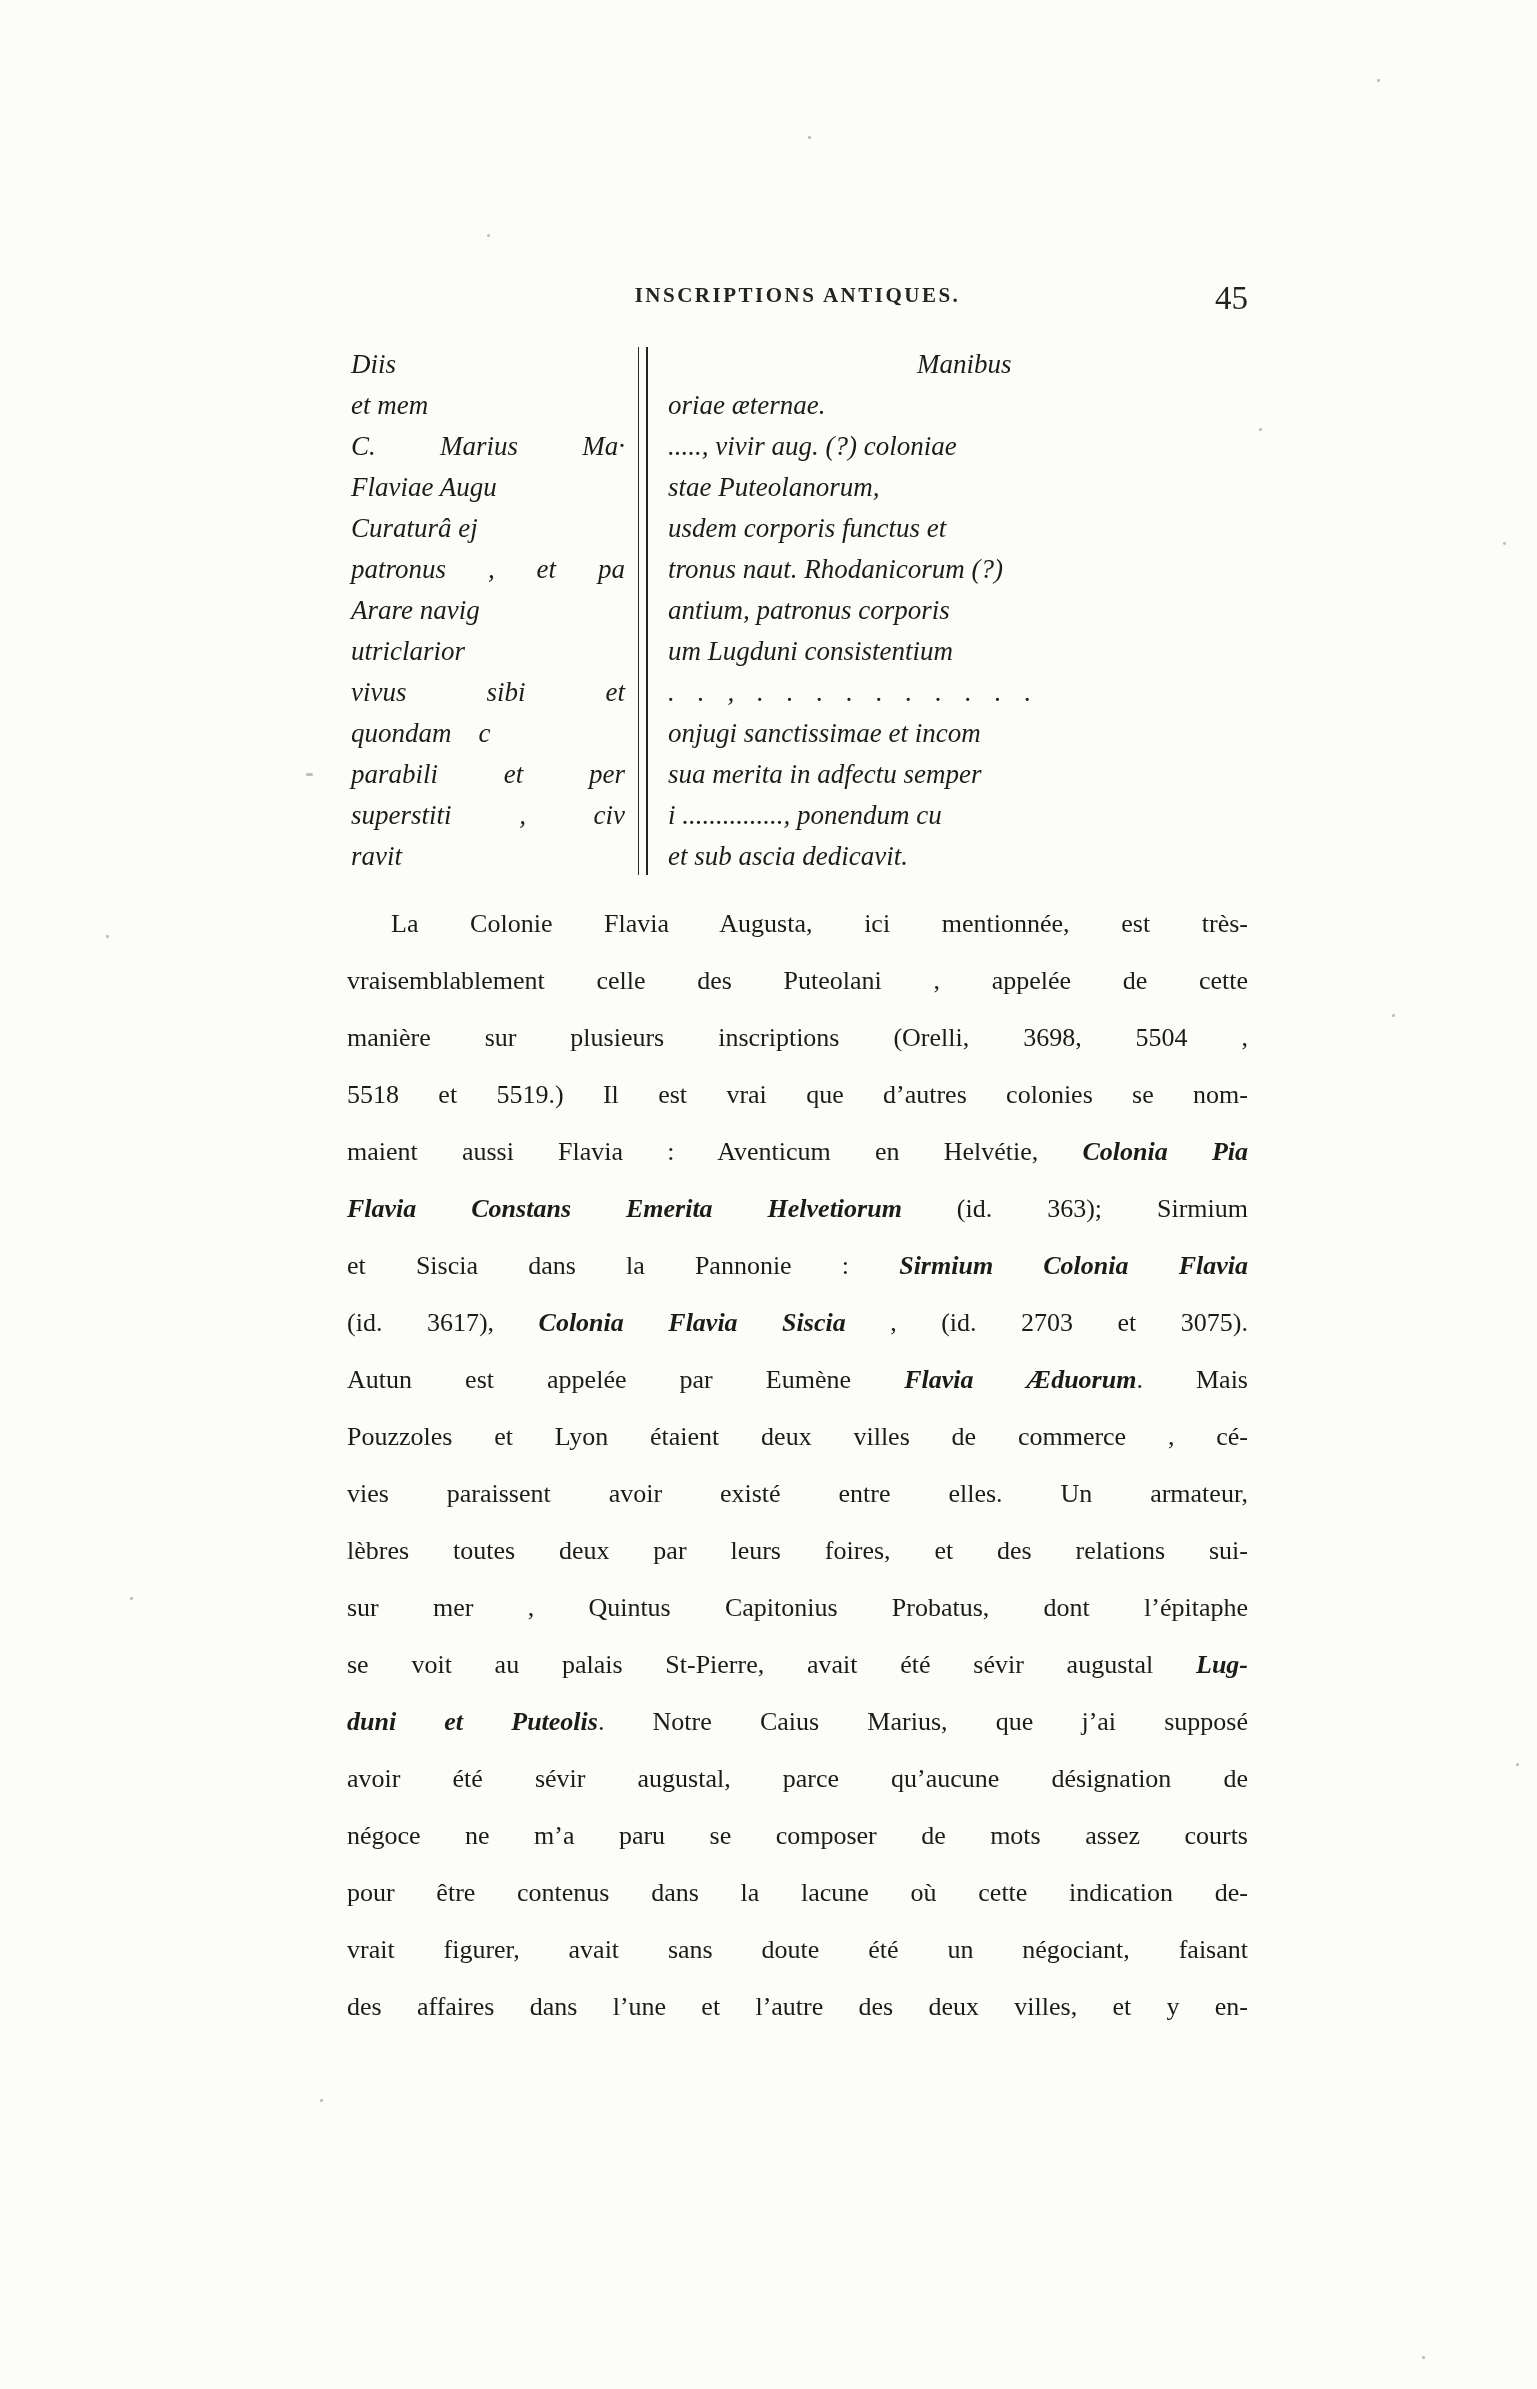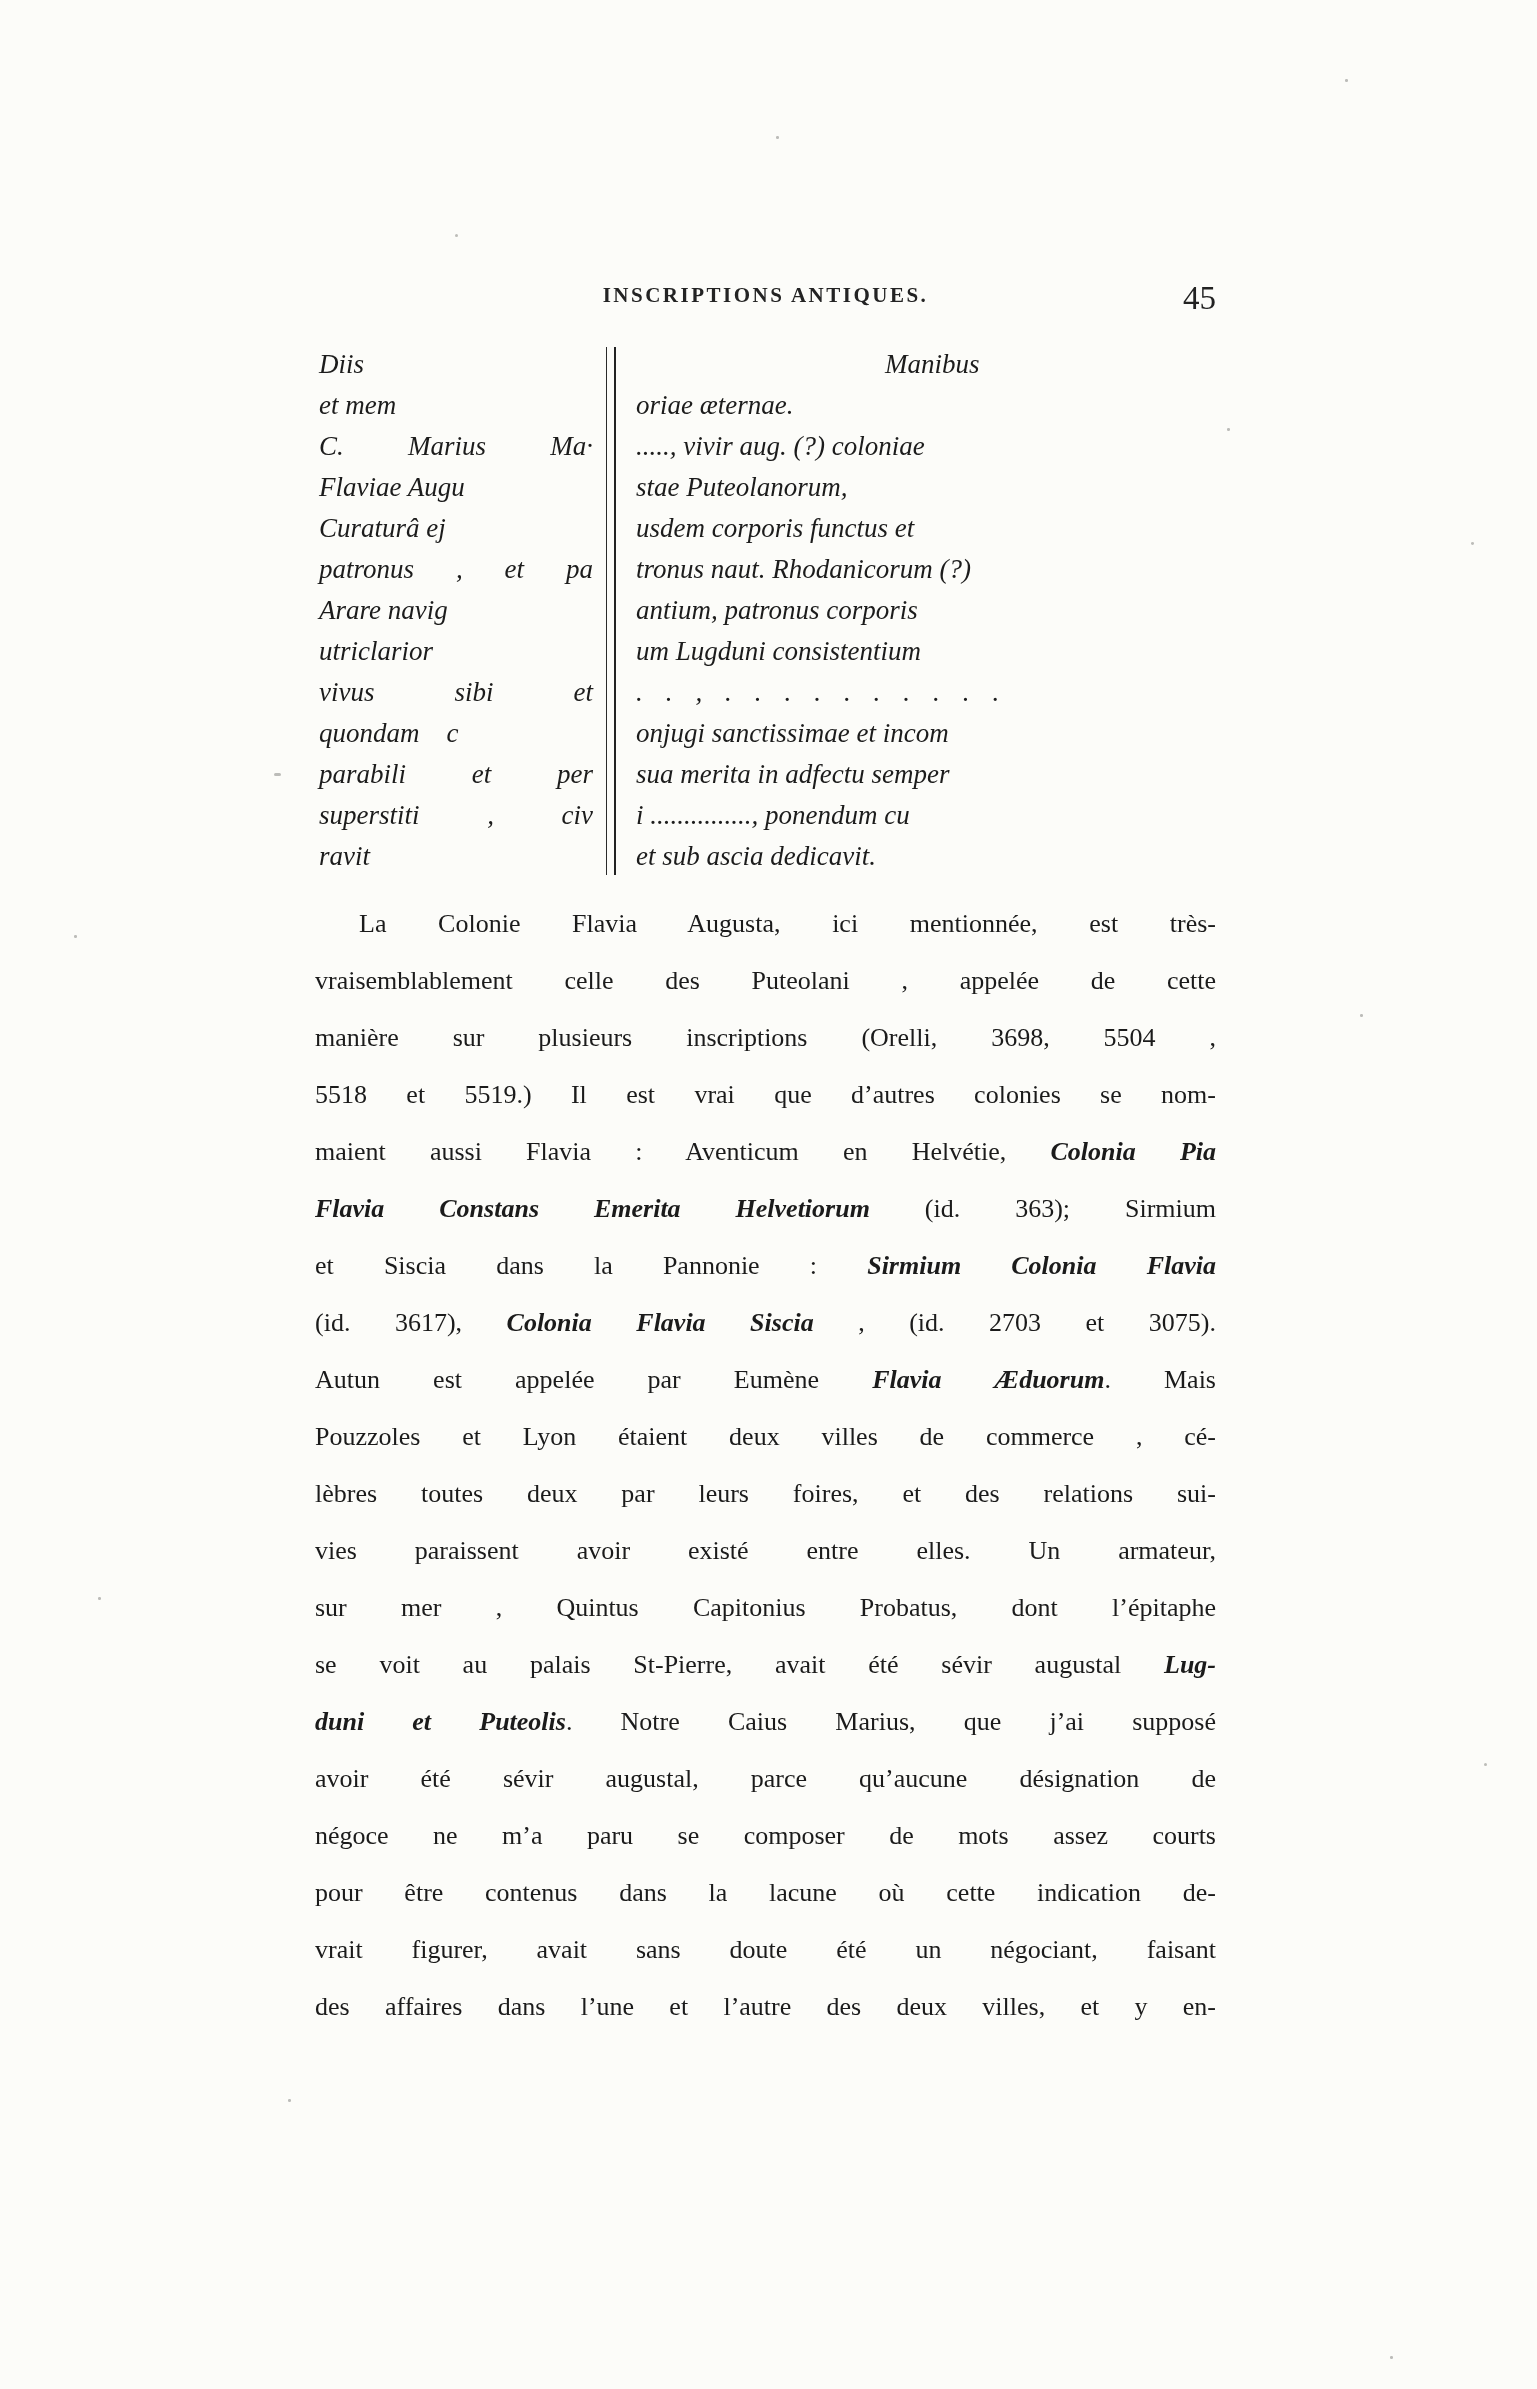--- a/index.html
+++ b/index.html
@@ -3,21 +3,21 @@
 <meta charset="utf-8">
 <style>
   html,body{margin:0;padding:0;}
   body{
     width:1538px;height:2389px;position:relative;
     background:#fcfcf9;
     font-family:"Liberation Serif","DejaVu Serif",serif;
     color:#1d1d1d;
     overflow:hidden;
   }
-  .page{position:absolute;inset:0;}
+  .page{position:absolute;inset:0;margin-left:32px;}
 
   
   .running-head{position:absolute;left:315px;top:283px;width:901px;height:38px;}
   .running-title{
     position:absolute;left:0;right:0;text-align:center;
     font-size:21px;letter-spacing:2.5px;font-weight:bold;color:#232323;
   }
   .folio{position:absolute;right:0;top:-3.3px;font-size:33px;color:#222;}
 
   
@@ -148,22 +148,22 @@
       <div class="bl first"><span>La Colonie Flavia Augusta, ici mentionnée, est très-</span></div>
       <div class="bl"><span>vraisemblablement celle des Puteolani , appelée de cette</span></div>
       <div class="bl"><span>manière sur plusieurs inscriptions (Orelli, 3698, 5504 ,</span></div>
       <div class="bl"><span>5518 et 5519.) Il est vrai que d’autres colonies se nom-</span></div>
       <div class="bl"><span>maient aussi Flavia : Aventicum en Helvétie, </span><span class="it">Colonia Pia</span></div>
       <div class="bl"><span class="it">Flavia Constans Emerita Helvetiorum</span><span> (id. 363); Sirmium</span></div>
       <div class="bl"><span>et Siscia dans la Pannonie : </span><span class="it">Sirmium Colonia Flavia</span></div>
       <div class="bl"><span>(id. 3617), </span><span class="it">Colonia Flavia Siscia</span><span> , (id. 2703 et 3075).</span></div>
       <div class="bl"><span>Autun est appelée par Eumène </span><span class="it">Flavia Æduorum</span><span>. Mais</span></div>
       <div class="bl"><span>Pouzzoles et Lyon étaient deux villes de commerce , cé-</span></div>
+      <div class="bl"><span>vies paraissent avoir existé entre elles. Un armateur,</span></div>
       <div class="bl"><span>lèbres toutes deux par leurs foires, et des relations sui-</span></div>
-      <div class="bl"><span>vies paraissent avoir existé entre elles. Un armateur,</span></div>
       <div class="bl"><span>sur mer , Quintus Capitonius Probatus, dont l’épitaphe</span></div>
       <div class="bl"><span>se voit au palais St-Pierre, avait été sévir augustal </span><span class="it">Lug-</span></div>
       <div class="bl"><span class="it">duni et Puteolis</span><span>. Notre Caius Marius, que j’ai supposé</span></div>
       <div class="bl"><span>avoir été sévir augustal, parce qu’aucune désignation de</span></div>
       <div class="bl"><span>négoce ne m’a paru se composer de mots assez courts</span></div>
       <div class="bl"><span>pour être contenus dans la lacune où cette indication de-</span></div>
       <div class="bl"><span>vrait figurer, avait sans doute été un négociant, faisant</span></div>
       <div class="bl"><span>des affaires dans l’une et l’autre des deux villes, et y en-</span></div>
     </div>
 

